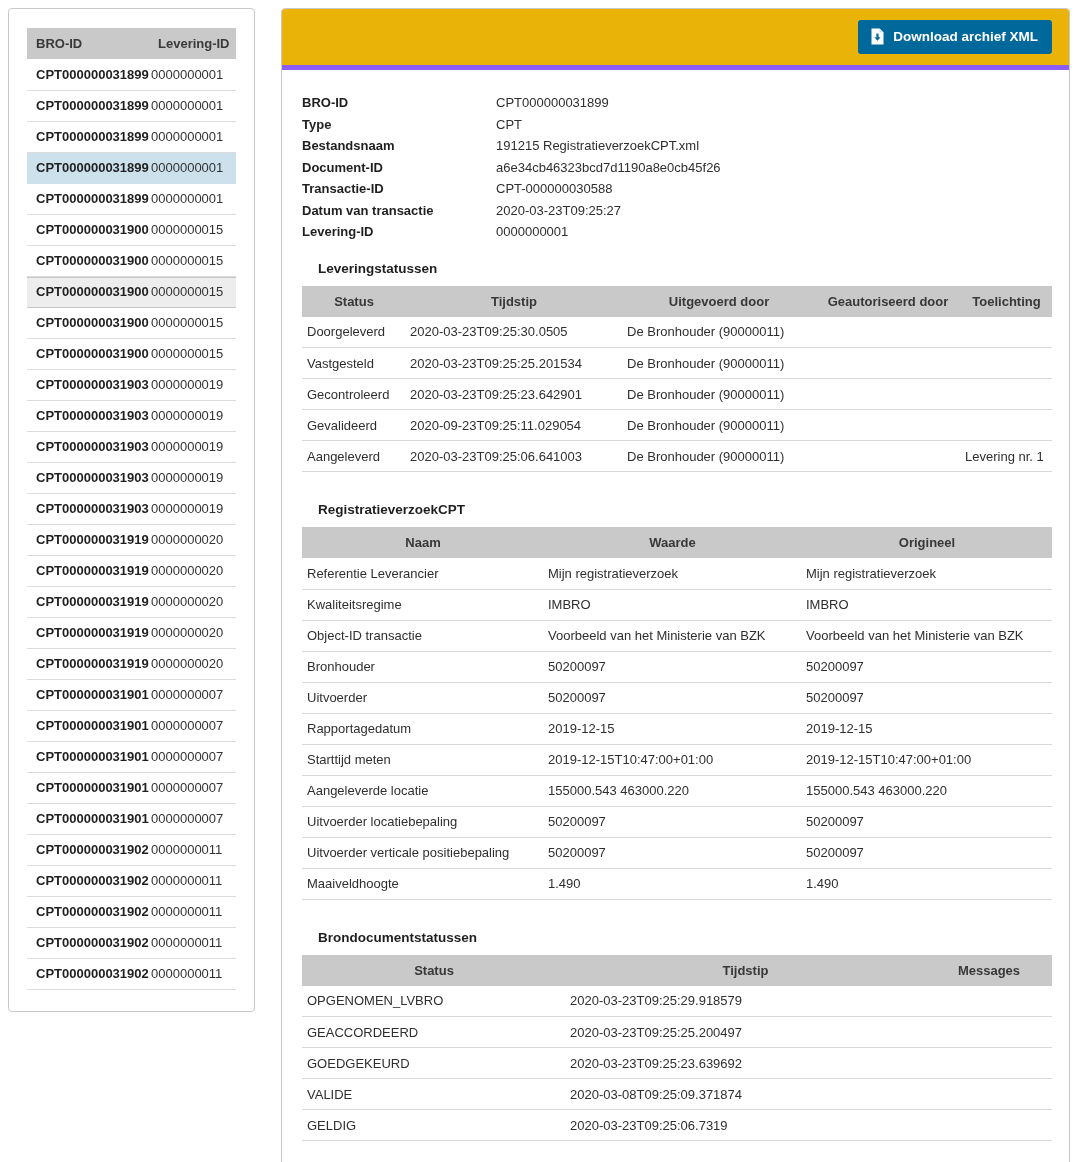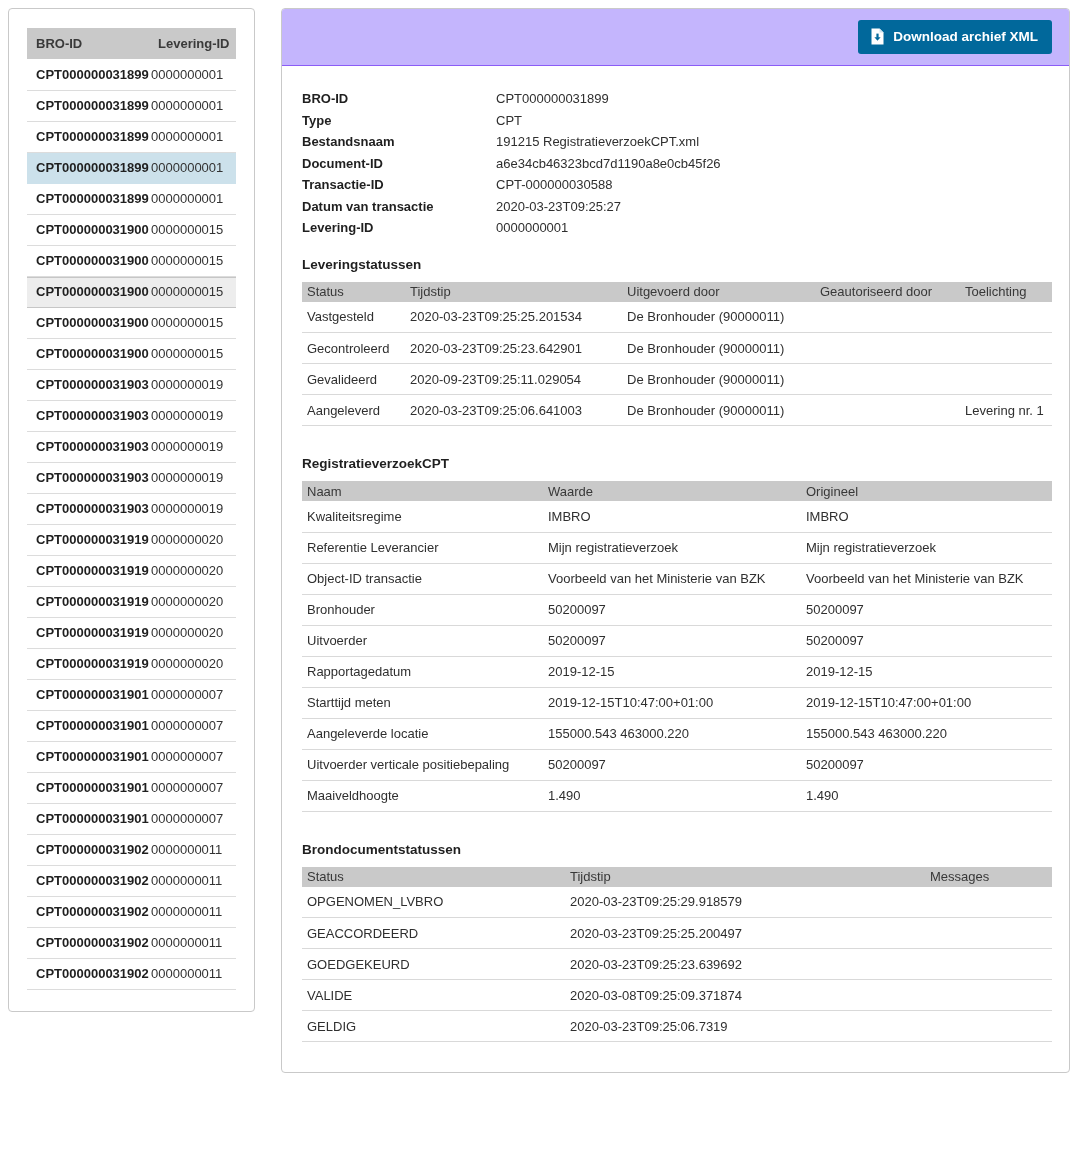--- a/index.html
+++ b/index.html
@@ -42,22 +42,22 @@
   }
 
   
   .main-panel {
     flex:1; margin-left:26px;
     background:#fff;
     border:1px solid #c9c9c9; border-radius:4px;
     overflow:hidden;
   }
   .main-header {
-    background:#c4b5fd;
-    border-bottom:1px solid #8b5cf6;
+    background:#eab308;
+    border-bottom:5px solid #8b5cf6;
     padding:11px 17px;
     display:flex; justify-content:flex-end; align-items:center;
     min-height:57px;
   }
   .btn-download {
     display:inline-flex; align-items:center; gap:8px;
     background:#01689b; color:#ffffff;
     border:none; border-radius:3px;
     font-family:"Liberation Sans", sans-serif;
     font-size:13.5px; font-weight:bold;
@@ -69,30 +69,30 @@
 
   
   .kv-list { font-size:13px; }
   .kv-row { display:flex; line-height:21.5px; }
   .kv-label { width:194px; font-weight:bold; color:#1f1f1f; flex:0 0 194px; }
   .kv-value { color:#2f2f2f; }
 
   
   .section-title {
     font-size:13.5px; font-weight:bold; color:#1f1f1f;
-    margin:30px 0 10px 0;
+    margin:30px 0 10px 16px;
   }
   .section-title.first { margin-top:18px; }
 
   
   .data-table { width:100%; border-collapse:collapse; font-size:13px; table-layout:fixed; }
   .data-table th {
     background:#c9c9c9; color:#383838;
-    font-weight:normal; text-align:left;
-    height:20px; padding:0 4px 0 5px;
+    font-weight:bold; text-align:center;
+    height:31px; padding:0 4px 0 5px;
     white-space:nowrap; overflow:hidden;
   }
   .data-table td {
     height:31px; padding:0 4px 0 5px;
     border-bottom:1px solid #d9d9d9;
     color:#2f2f2f;
     white-space:nowrap; overflow:hidden;
   }
   .tbl-lev th:nth-child(1){ width:103px; }
   .tbl-lev th:nth-child(2){ width:217px; }
@@ -333,20 +333,27 @@
           <tr>
             <th>Status</th>
             <th>Tijdstip</th>
             <th>Uitgevoerd door</th>
             <th>Geautoriseerd door</th>
             <th>Toelichting</th>
           </tr>
         </thead>
         <tbody>
 
+            <tr>
+              <td>Doorgeleverd</td>
+              <td>2020-03-23T09:25:30.0505</td>
+              <td>De Bronhouder (90000011)</td>
+              <td></td>
+              <td></td>
+            </tr>
 
             <tr>
               <td>Vastgesteld</td>
               <td>2020-03-23T09:25:25.201534</td>
               <td>De Bronhouder (90000011)</td>
               <td></td>
               <td></td>
             </tr>
 
             <tr>
@@ -380,32 +387,32 @@
         <thead>
           <tr>
             <th>Naam</th>
             <th>Waarde</th>
             <th>Origineel</th>
           </tr>
         </thead>
         <tbody>
 
             <tr>
+              <td>Referentie Leverancier</td>
+              <td>Mijn registratieverzoek</td>
+              <td>Mijn registratieverzoek</td>
+            </tr>
+
+            <tr>
               <td>Kwaliteitsregime</td>
               <td>IMBRO</td>
               <td>IMBRO</td>
             </tr>
 
             <tr>
-              <td>Referentie Leverancier</td>
-              <td>Mijn registratieverzoek</td>
-              <td>Mijn registratieverzoek</td>
-            </tr>
-
-            <tr>
               <td>Object-ID transactie</td>
               <td>Voorbeeld van het Ministerie van BZK</td>
               <td>Voorbeeld van het Ministerie van BZK</td>
             </tr>
 
             <tr>
               <td>Bronhouder</td>
               <td>50200097</td>
               <td>50200097</td>
             </tr>
@@ -427,20 +434,25 @@
               <td>2019-12-15T10:47:00+01:00</td>
               <td>2019-12-15T10:47:00+01:00</td>
             </tr>
 
             <tr>
               <td>Aangeleverde locatie</td>
               <td>155000.543 463000.220</td>
               <td>155000.543 463000.220</td>
             </tr>
 
+            <tr>
+              <td>Uitvoerder locatiebepaling</td>
+              <td>50200097</td>
+              <td>50200097</td>
+            </tr>
 
             <tr>
               <td>Uitvoerder verticale positiebepaling</td>
               <td>50200097</td>
               <td>50200097</td>
             </tr>
 
             <tr>
               <td>Maaiveldhoogte</td>
               <td>1.490</td>

